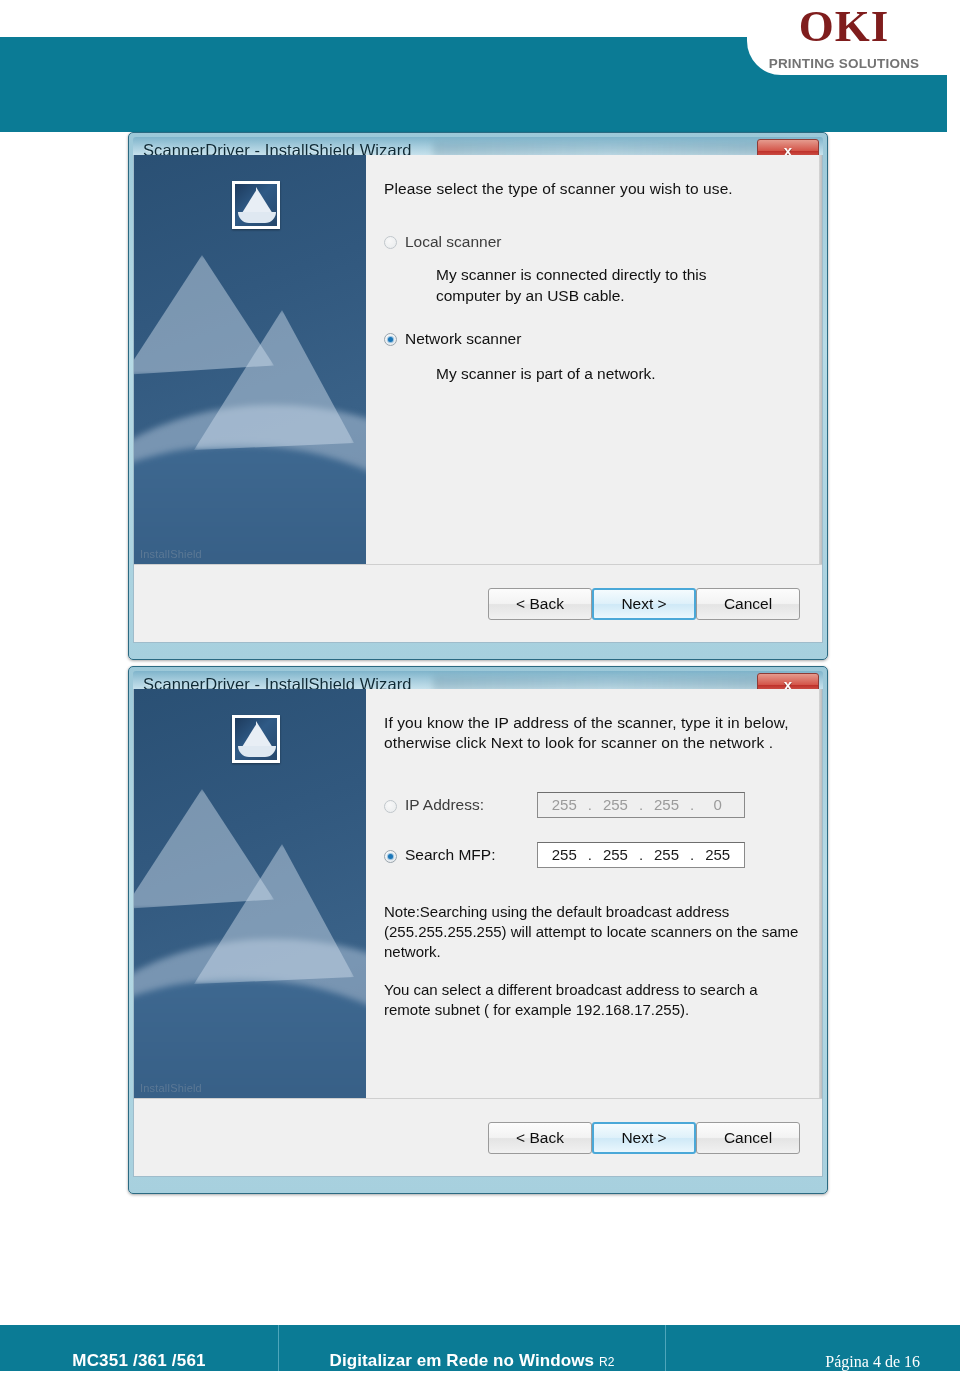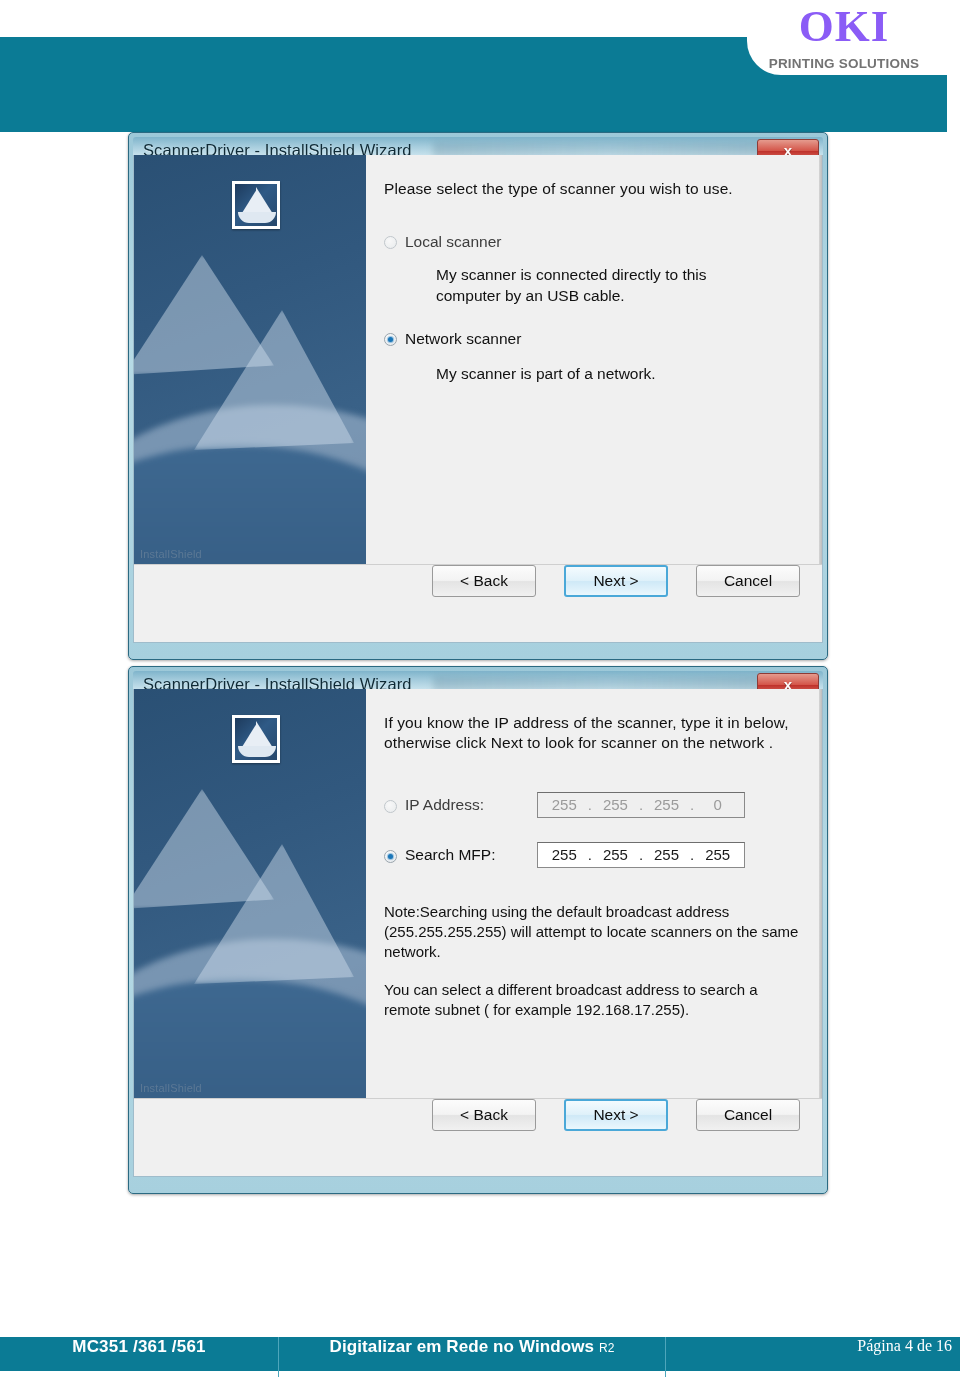--- a/index.html
+++ b/index.html
@@ -25,21 +25,21 @@
   .header-notch-right {
     position: absolute; right: 0; top: 0; width: 13px; height: 132px;
     background: #ffffff;
   }
   .oki-logo {
     position: absolute; right: 26px; top: 4px;
     width: 180px; text-align: center; line-height: 1;
   }
   .oki-word {
     font-family: "Liberation Serif", serif;
-    font-size: 45px; font-weight: bold; color: #8b5cf6;
+    font-size: 45px; font-weight: bold; color: #7f1d1d;
     letter-spacing: 1px;
   }
   .oki-tag {
     font-family: "Liberation Sans", sans-serif;
     font-size: 13.5px; font-weight: bold; color: #737373;
     letter-spacing: 0.2px; margin-top: 8px;
   }
 
   
   .dialog {
@@ -202,56 +202,56 @@
     font-size: 15px;
     padding: 0 8px;
   }
   .ip-field.disabled { background: #efefef; color: #9b9b9b; }
   .ip-field.enabled  { background: #ffffff; color: #1a1a1a; }
   .ip-oct { min-width: 30px; text-align: center; }
   .ip-dot { width: 8px; text-align: center; }
   .dlg-footer {
     height: 78px; flex: none;
     background: #f0f0f0;
-    display: flex; justify-content: flex-end;
-    padding-right: 22px; gap: 28px;
+    display: flex; align-items: center; justify-content: flex-end;
+    padding-right: 22px; gap: 0;
     border-top: 1px solid #cfcfcf;
   }
   .btn {
     width: 104px; height: 32px;
     font-size: 15.5px; color: #0d0d0d;
     border: 1px solid #9a9a9a; border-radius: 3px;
     background: linear-gradient(180deg,#fcfcfc 0%,#f3f3f3 48%,#e4e4e4 52%,#f1f1f1 100%);
     display: flex; align-items: center; justify-content: center;
     cursor: pointer;
   }
   .btn.primary {
     border: 2px solid #4aa8d8;
     background: linear-gradient(180deg,#f4fbfe 0%,#dff1fa 48%,#cfe9f7 52%,#eaf7fd 100%);
   }
 
   
   .pagefoot {
-    position: absolute; left: 0; bottom: 6px; width: 960px; height: 34px;
+    position: absolute; left: 0; bottom: 6px; width: 960px; height: 46px;
     background: #0b7b95;
-    display: flex; align-items: flex-start;
+    display: flex; align-items: flex-end;
     color: #ffffff;
   }
   .pf-left {
     width: 278px; text-align: center;
     font-size: 17px; font-weight: bold; letter-spacing: .2px;
   }
   .pf-div { width: 1px; height: 46px; background: #4ea6bb; }
   .pf-mid {
     width: 386px; text-align: center;
     font-size: 17px; font-weight: bold; letter-spacing: .1px;
   }
   .pf-mid .r2 { font-size: 12px; font-weight: normal; }
   .pf-right {
-    flex: 1; text-align: right; padding-right: 8px;
+    flex: 1; text-align: right; padding-right: 40px;
     font-family: "Liberation Serif", serif;
     font-size: 16px;
   }
 </style>
 </head>
 <body>
 
 <div class="page">
 
   <div class="header">

